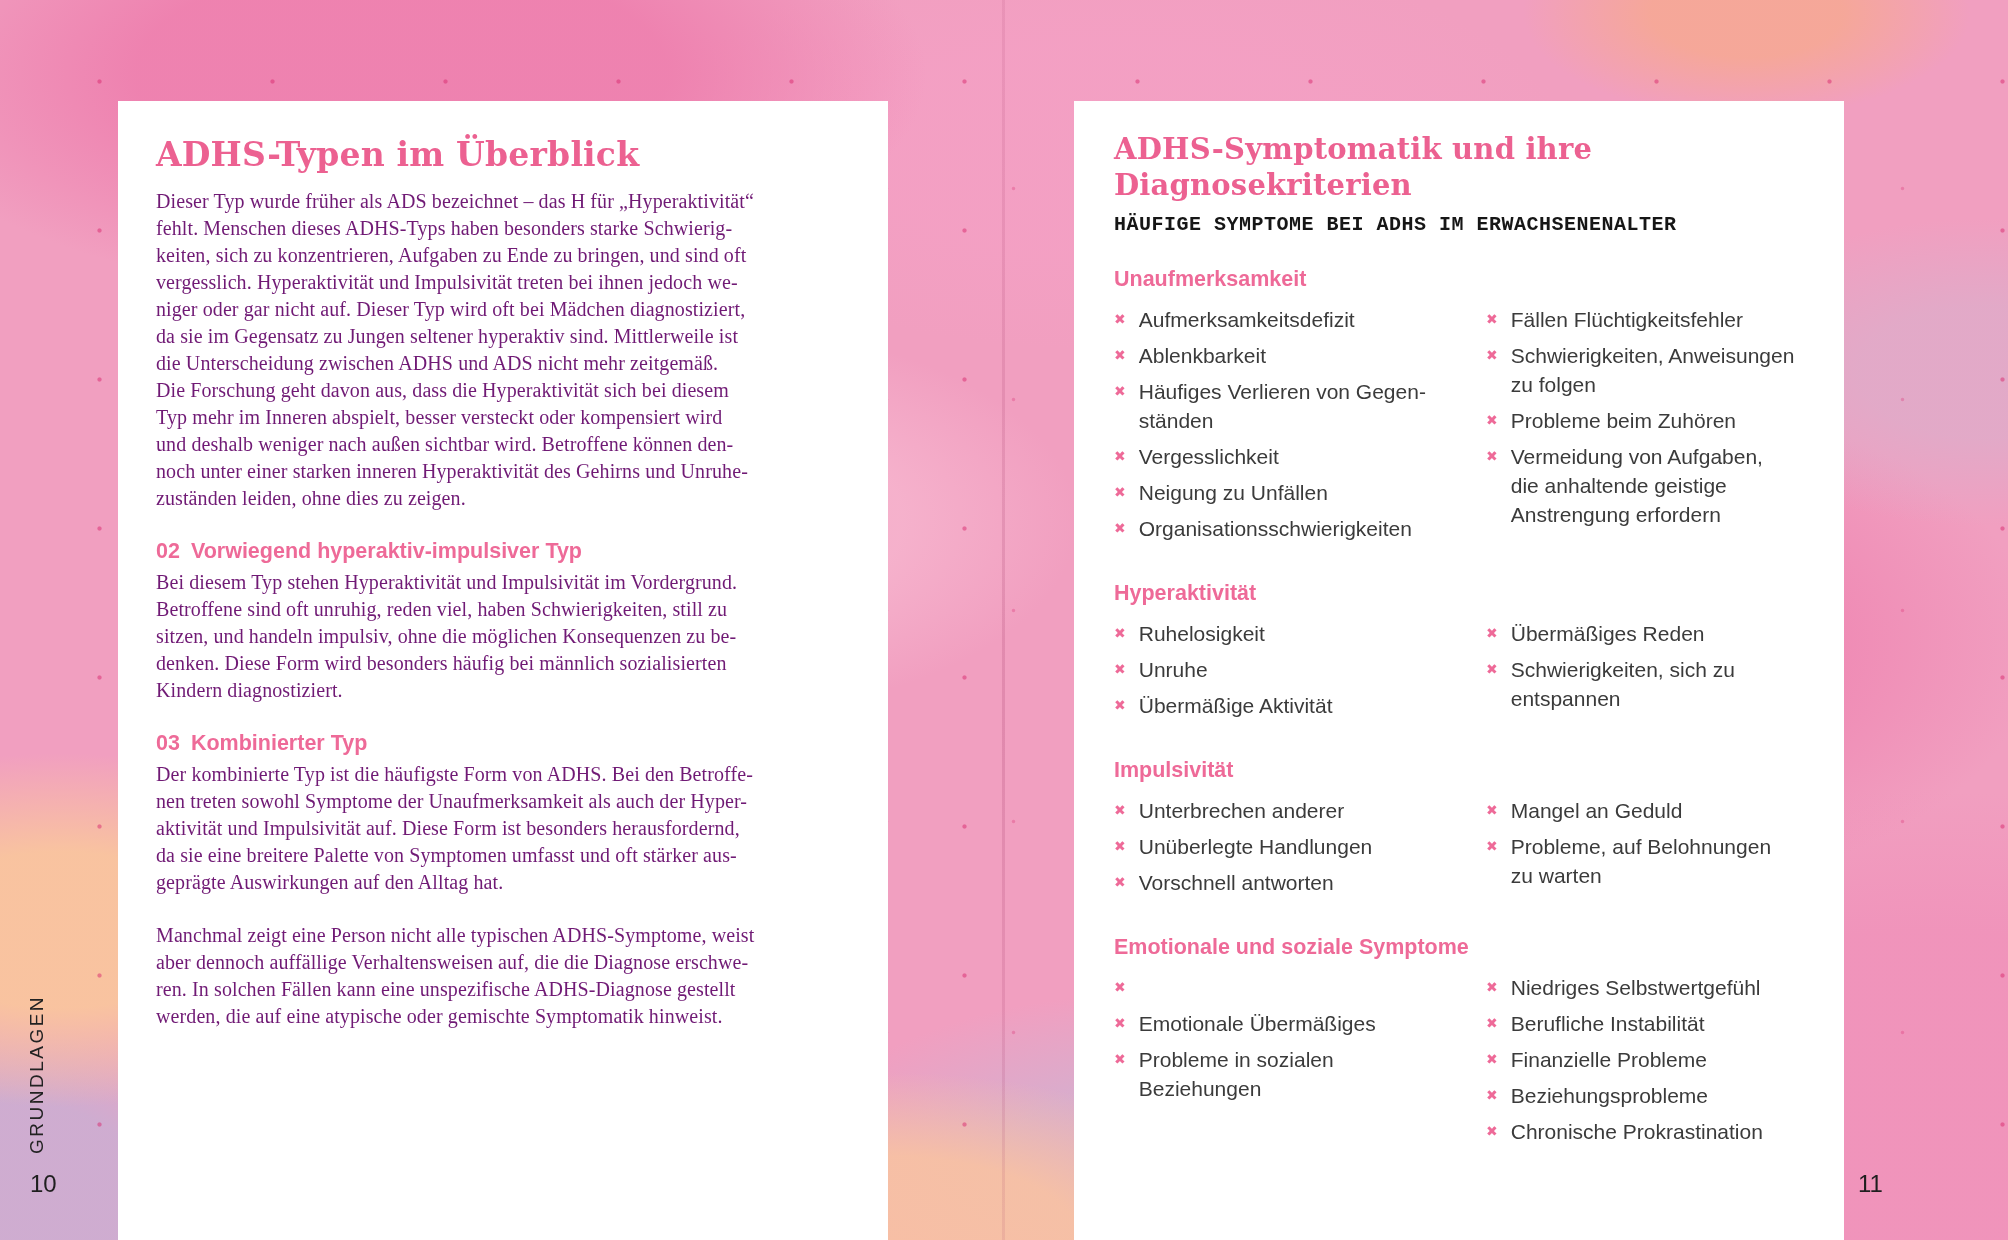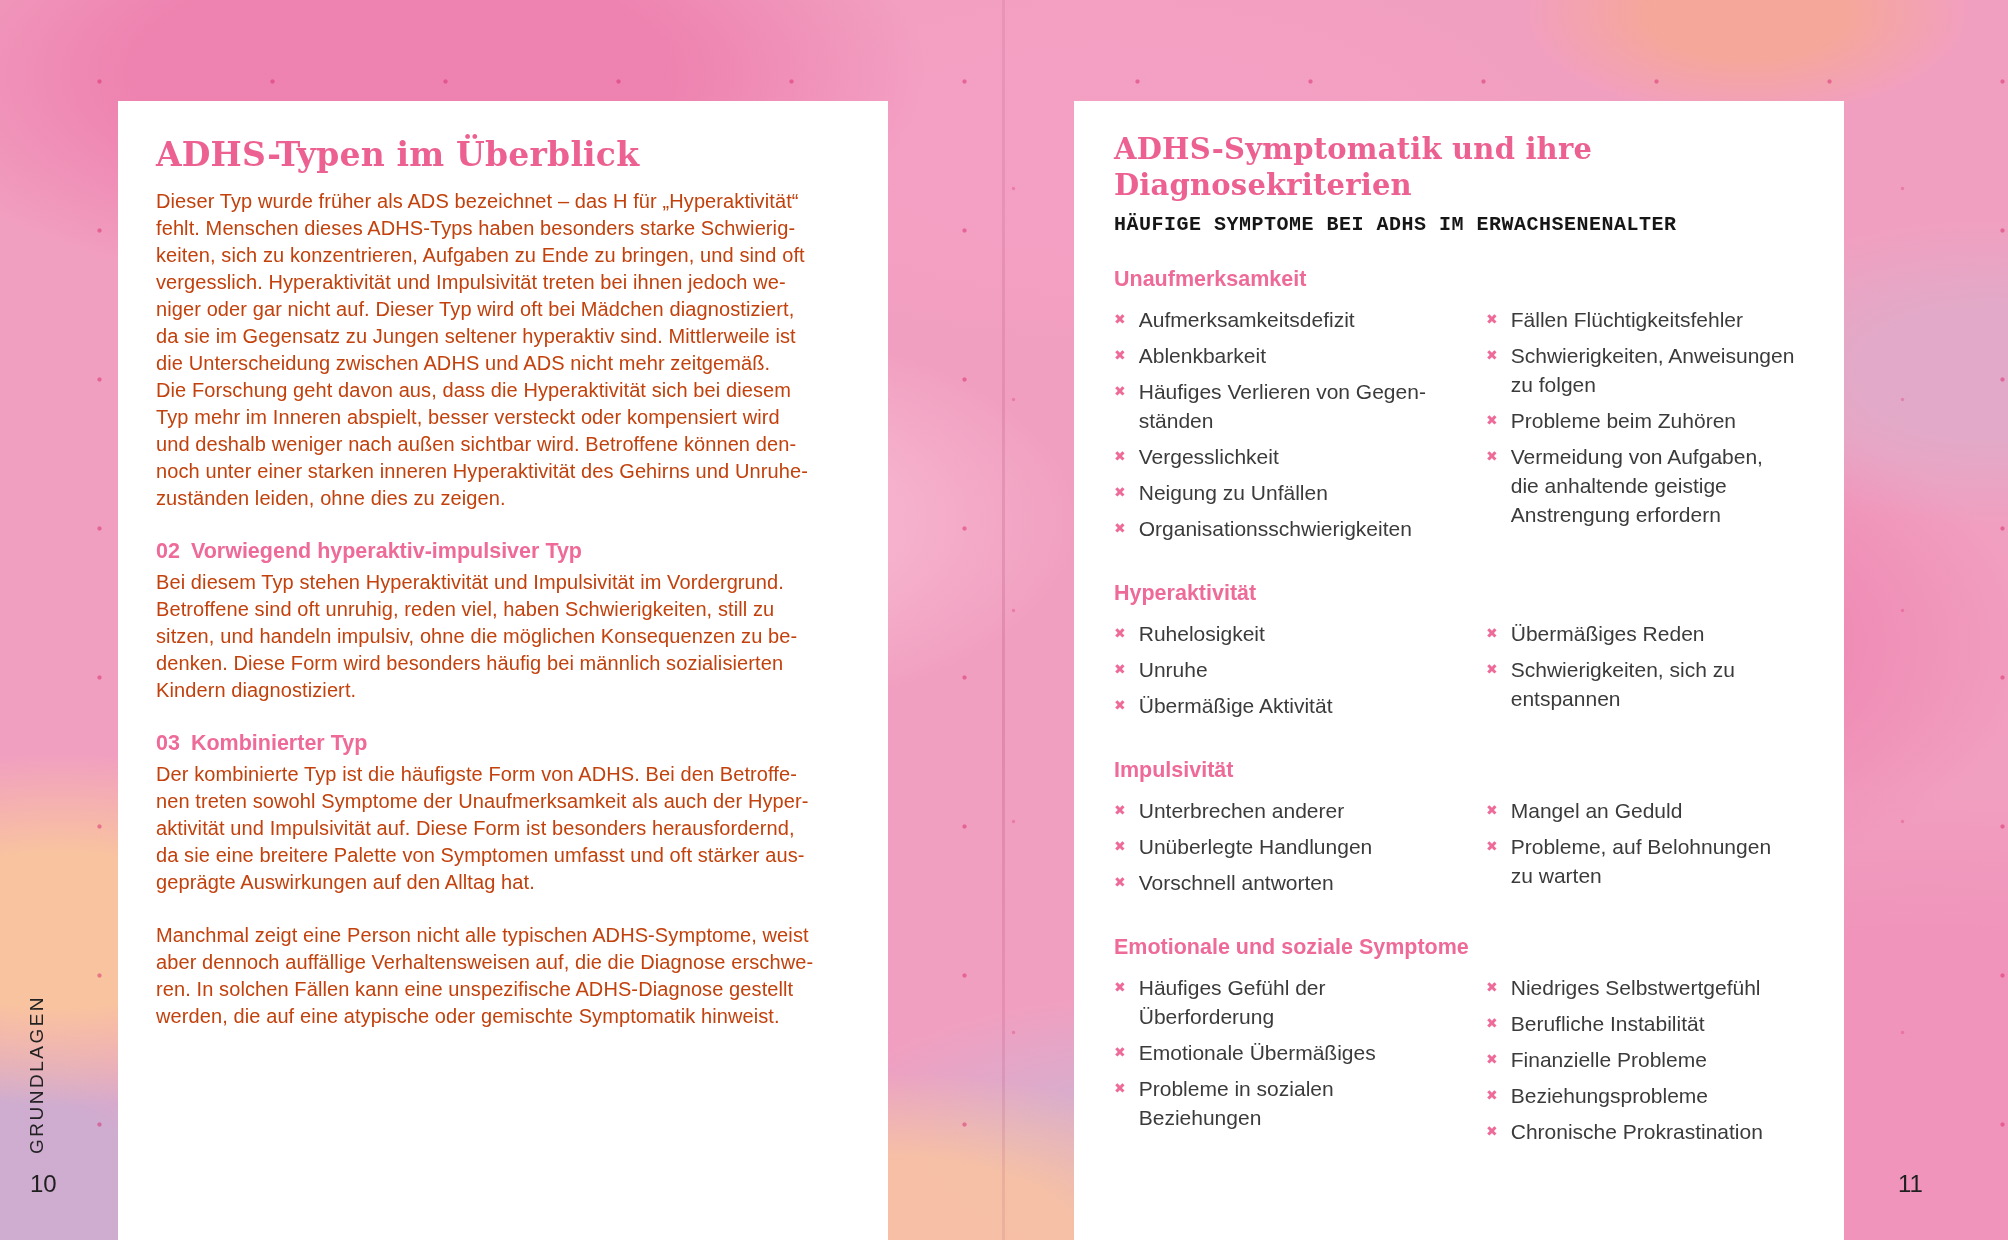--- a/index.html
+++ b/index.html
@@ -43,22 +43,22 @@
   
   .l-title{
     font-family:"DejaVu Serif",serif;font-weight:bold;color:#ec6191;
     font-size:33px;line-height:40px;margin:0 0 13px;letter-spacing:.2px;
   }
   .sec{margin-top:26px;}
   .sec.first{margin-top:0;}
   .sec-h{color:#ee6a98;font-weight:bold;font-size:21.5px;line-height:26px;margin:0 0 5px;}
   .sec-h .num{margin-right:11px;}
   .sec-b{
-    color:#c2410c;font-size:20px;line-height:27px;margin:0;
-    white-space:pre-line;letter-spacing:.1px;
+    color:#701a75;font-size:20px;line-height:27px;margin:0;
+    white-space:pre-line;letter-spacing:.1px;font-family:Liberation Serif, serif;
   }
 
   
   .r-title{
     font-family:"DejaVu Serif",serif;font-weight:bold;color:#ec6191;
     font-size:29px;line-height:36px;margin:0 0 10px;letter-spacing:.2px;
   }
   .r-sub{font-size:20px;font-weight:bold;color:#161616;letter-spacing:.5px;margin:0;font-family:Liberation Mono, monospace;}
   .group{margin-top:30px;}
   .group-h{color:#ee6a98;font-weight:bold;font-size:21.5px;line-height:26px;margin:0 0 13px;}
@@ -72,21 +72,21 @@
   .li-t{font-size:21px;line-height:29px;color:#3b3b3b;white-space:pre-line;}
 
   
   .side-label{
     position:absolute;left:26px;top:998px;height:156px;z-index:4;
     writing-mode:vertical-rl;transform:rotate(180deg);
     font-size:19px;letter-spacing:2.5px;color:#222;
   }
   .pn{position:absolute;z-index:4;font-size:24px;color:#1f1f1f;}
   .pn.left{left:30px;top:1170px;}
-  .pn.right{left:1898px;top:1170px;}
+  .pn.right{left:1858px;top:1170px;}
 </style>
 </head>
 <body>
 
 <div class="spread">
   <div class="gutter"></div>
 
   <div class="page left">
     <h1 class="l-title">ADHS-Typen im Überblick</h1>
 
@@ -250,22 +250,20 @@
         </ul>
       </div>
     </div>
 
     <div class="group">
       <p class="group-h">Emotionale und soziale Symptome</p>
       <div class="cols">
         <ul>
           <li>
               <span class="x">✖</span>
-              <span class="li-t">Häufiges Gefühl der
-Überforderung</span>
             </li>
           <li>
               <span class="x">✖</span>
               <span class="li-t">Emotionale Übermäßiges</span>
             </li>
           <li>
               <span class="x">✖</span>
               <span class="li-t">Probleme in sozialen
 Beziehungen</span>
             </li>

